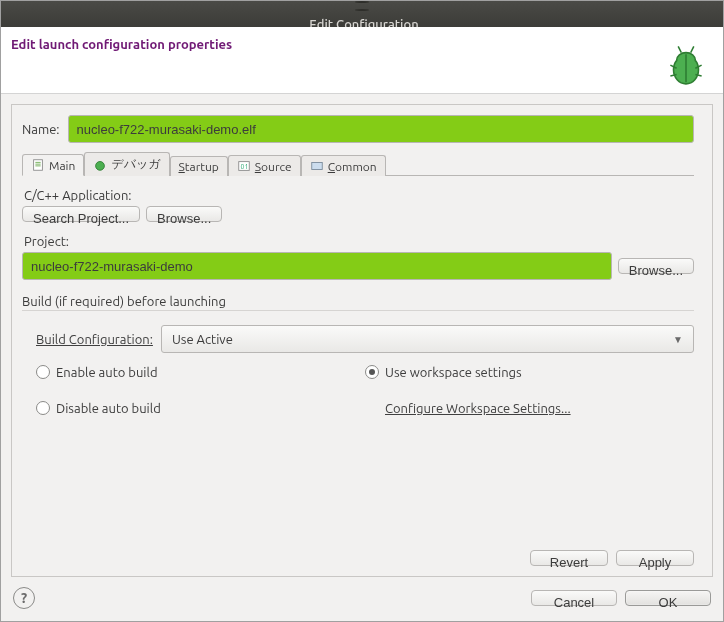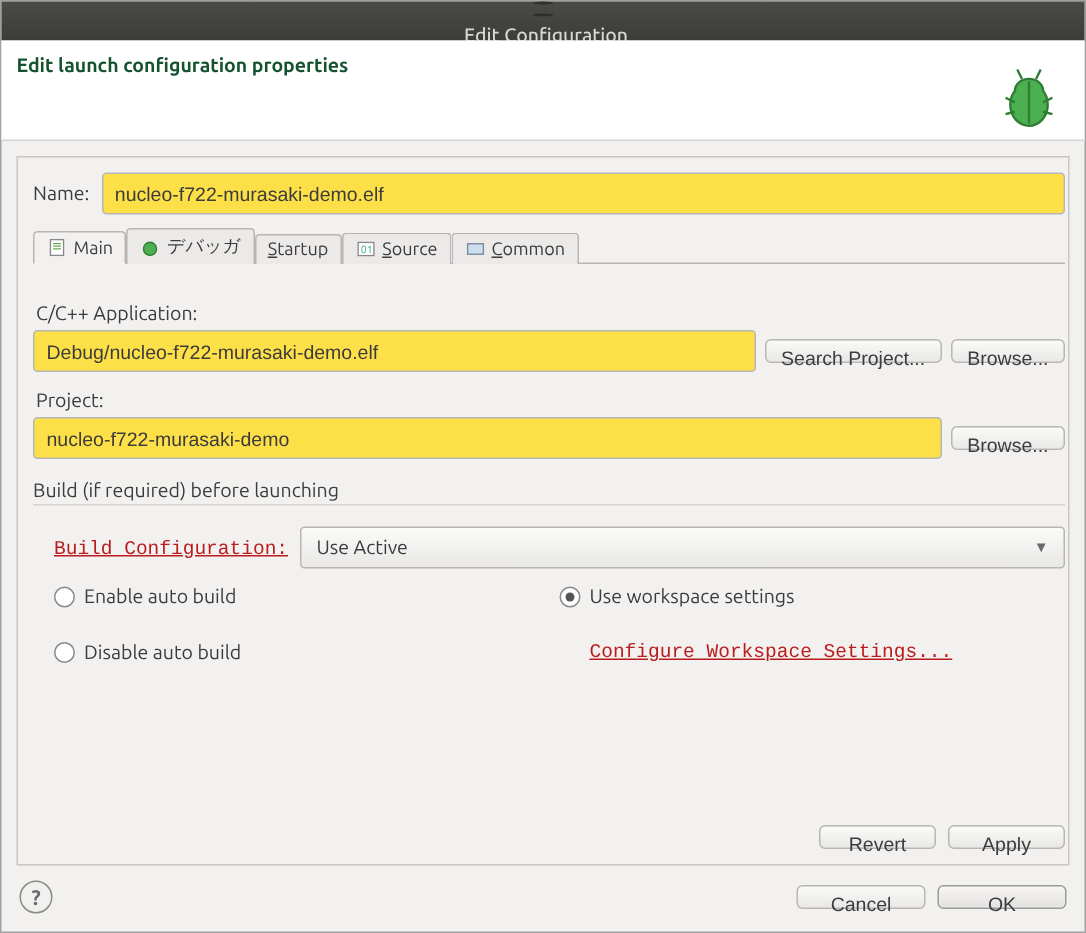--- a/index.html
+++ b/index.html
@@ -47,57 +47,57 @@
     display: flex;
     justify-content: space-between;
     align-items: flex-start;
     padding: 10px 12px 6px 10px;
     background: #fff;
     border-bottom: 1px solid #d4d4d4;
   }
   .header-title {
     font-weight: bold;
     font-size: 13px;
-    color: #14532d;
+    color: #701a75;
   }
   .bug-icon { width: 50px; height: 50px; }
   .content {
     flex: 1;
     padding: 10px 10px 0 10px;
     display: flex;
     flex-direction: column;
   }
   .panel {
     border: 1px solid #c9c7c5;
     background: #f2f1f0;
     flex: 1;
-    padding: 10px 2px 10px 10px;
+    padding: 10px 18px 10px 10px;
     display: flex;
     flex-direction: column;
   }
   .name-row {
     display: flex;
     align-items: center;
     gap: 8px;
     margin-bottom: 8px;
   }
   .input {
     flex: 1;
     border: 1px solid #b8b6b4;
     border-radius: 3px;
-    background: #fde047;
+    background: #84cc16;
     padding: 4px 8px;
     font-size: 13px;
     height: 28px;
     color: #3c3c3c;
   }
   .tabs {
     display: flex;
     border-bottom: 1px solid #b8b6b4;
-    margin-bottom: 20px;
+    margin-bottom: 6px;
     align-items: flex-end;
   }
   .tab {
     border: 1px solid #b8b6b4;
     border-bottom: none;
     background: #eceae8;
     padding: 3px 8px;
     margin-right: 0px;
     border-radius: 3px 3px 0 0;
     display: flex;
@@ -145,24 +145,23 @@
     padding-bottom: 2px;
   }
   .indent { padding-left: 14px; }
   .build-config-row {
     display: flex;
     align-items: center;
     gap: 8px;
     margin: 8px 0 12px 0;
   }
   .link {
-    color: #b91c1c;
+    color: #404040;
     text-decoration: underline;
     cursor: pointer;
-    font-family: Liberation Mono, monospace;
   }
   .select {
     flex: 1;
     border: 1px solid #b8b6b4;
     border-radius: 3px;
     background: linear-gradient(to bottom, #fafaf9, #e9e8e6);
     height: 28px;
     display: flex;
     align-items: center;
     justify-content: space-between;
@@ -292,21 +291,20 @@
         <div class="tab">
           <svg class="tab-icon" viewBox="0 0 16 16">
               <rect x="2" y="4" width="12" height="8" fill="#cde" stroke="#789"></rect>
             </svg>
           <span><span class="underline">C</span>ommon</span>
         </div>
       </div>
 
       <div class="section-label">C/C++ Application:</div>
       <div class="row">
-        <input class="input" value="Debug/nucleo-f722-murasaki-demo.elf" style="">
         <button class="btn narrow">Search Project...</button>
         <button class="btn narrow">Browse...</button>
       </div>
 
       <div class="section-label">Project:</div>
       <div class="row">
         <input class="input" value="nucleo-f722-murasaki-demo" style="">
         <button class="btn narrow">Browse...</button>
       </div>
 

